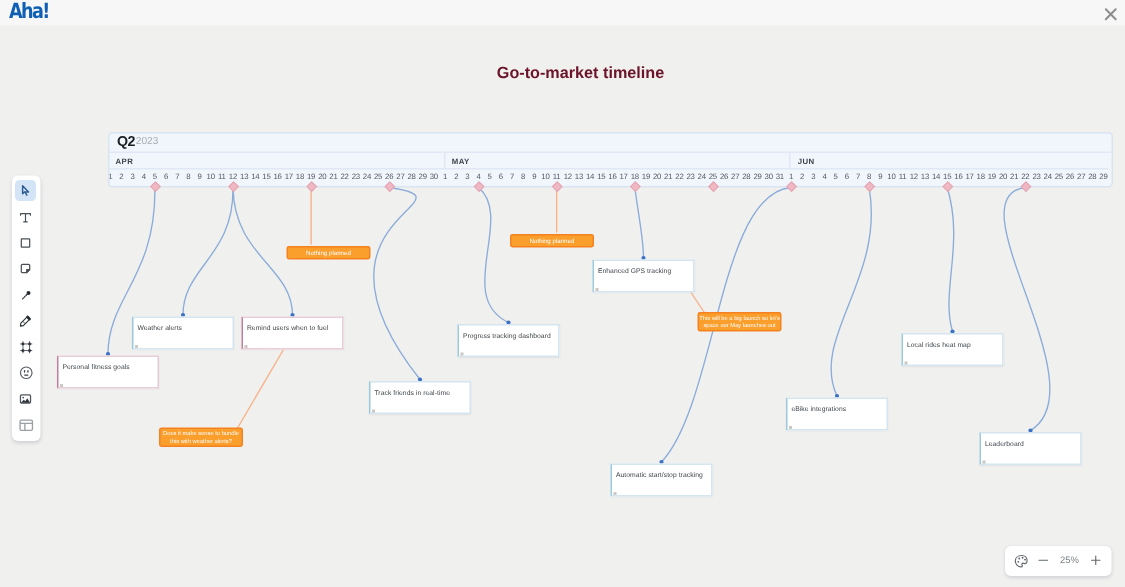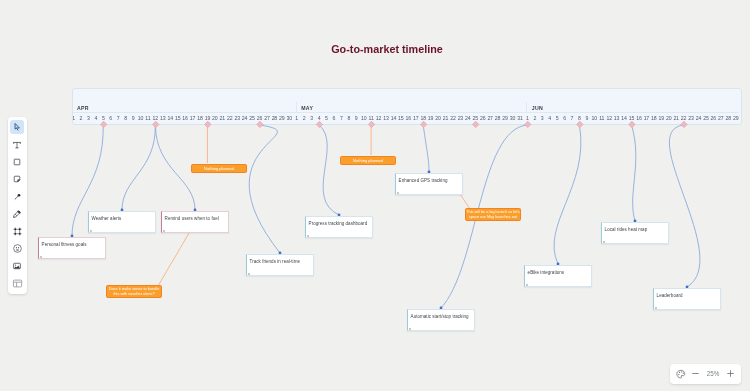--- a/index.html
+++ b/index.html
@@ -119,20 +119,24 @@
       <path d="M371.5 121.2 L374.7 124.4 L371.5 127.60000000000001 L368.3 124.4 Z" fill="#efb8c3" stroke="#e3a3b1" stroke-width="0.7"></path>
       <path d="M423.58 121.2 L426.78 124.4 L423.58 127.60000000000001 L420.38 124.4 Z" fill="#efb8c3" stroke="#e3a3b1" stroke-width="0.7"></path>
       <path d="M475.66 121.2 L478.86 124.4 L475.66 127.60000000000001 L472.46000000000004 124.4 Z" fill="#efb8c3" stroke="#e3a3b1" stroke-width="0.7"></path>
       <path d="M527.74 121.2 L530.94 124.4 L527.74 127.60000000000001 L524.54 124.4 Z" fill="#efb8c3" stroke="#e3a3b1" stroke-width="0.7"></path>
       <path d="M579.82 121.2 L583.0200000000001 124.4 L579.82 127.60000000000001 L576.62 124.4 Z" fill="#efb8c3" stroke="#e3a3b1" stroke-width="0.7"></path>
       <path d="M631.9 121.2 L635.1 124.4 L631.9 127.60000000000001 L628.6999999999999 124.4 Z" fill="#efb8c3" stroke="#e3a3b1" stroke-width="0.7"></path>
       <path d="M683.98 121.2 L687.1800000000001 124.4 L683.98 127.60000000000001 L680.78 124.4 Z" fill="#efb8c3" stroke="#e3a3b1" stroke-width="0.7"></path>
     </svg>
 
   <div class="timeline" id="timeline">
+    <div class="tl-q">
+      <span>Q2</span>
+      <i>2023</i>
+    </div>
   <div class="tl-m first" style="left: 0px; width: 223.2px;">
         <span>APR</span>
       </div>
       <div class="tl-d" style="left: -2.72px; width: 7.44px;">1</div>
       <div class="tl-d" style="left: 4.72px; width: 7.44px;">2</div>
       <div class="tl-d" style="left: 12.16px; width: 7.44px;">3</div>
       <div class="tl-d" style="left: 19.6px; width: 7.44px;">4</div>
       <div class="tl-d" style="left: 27.04px; width: 7.44px;">5</div>
       <div class="tl-d" style="left: 34.48px; width: 7.44px;">6</div>
       <div class="tl-d" style="left: 41.92px; width: 7.44px;">7</div>
@@ -281,20 +285,28 @@
         </span>
       </div>
       <div class="badge multi" style="left: 465px; top: 208px; width: 56px; height: 13px;">
         <span>
           <span style="display: block;">This will be a big launch so let's</span>
           <span style="display: block;">space our May launches out</span>
         </span>
       </div>
     </div>
 
+  <div class="topbar">
+    <div class="logo">Aha!</div>
+    <div class="closebtn">
+      <svg width="9" height="9" viewBox="0 0 9 9">
+          <path d="M1.2 1.2 L7.8 7.8 M7.8 1.2 L1.2 7.8" stroke="#8d8d8d" stroke-width="1.35" stroke-linecap="round"></path>
+        </svg>
+    </div>
+  </div>
 
   <div class="title">Go-to-market timeline</div>
 
   <div class="toolbar" id="toolbar">
       <div class="tool active">
         <div class="sq">
           <svg width="10" height="10" viewBox="0 0 14 14">
             <path d="M4.3 2.6 L4.3 10.0 L6.0 8.4 L9.8 8.4 Z" fill="none" stroke="#2d5b91" stroke-width="1.35" stroke-linejoin="round" stroke-linecap="round"></path>
             <path d="M6.6 8.8 L8.3 11.4" fill="none" stroke="#2d5b91" stroke-width="1.35" stroke-linecap="round"></path>
           </svg>

